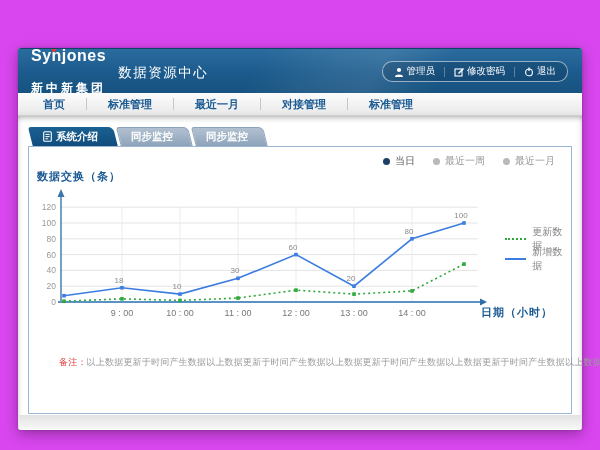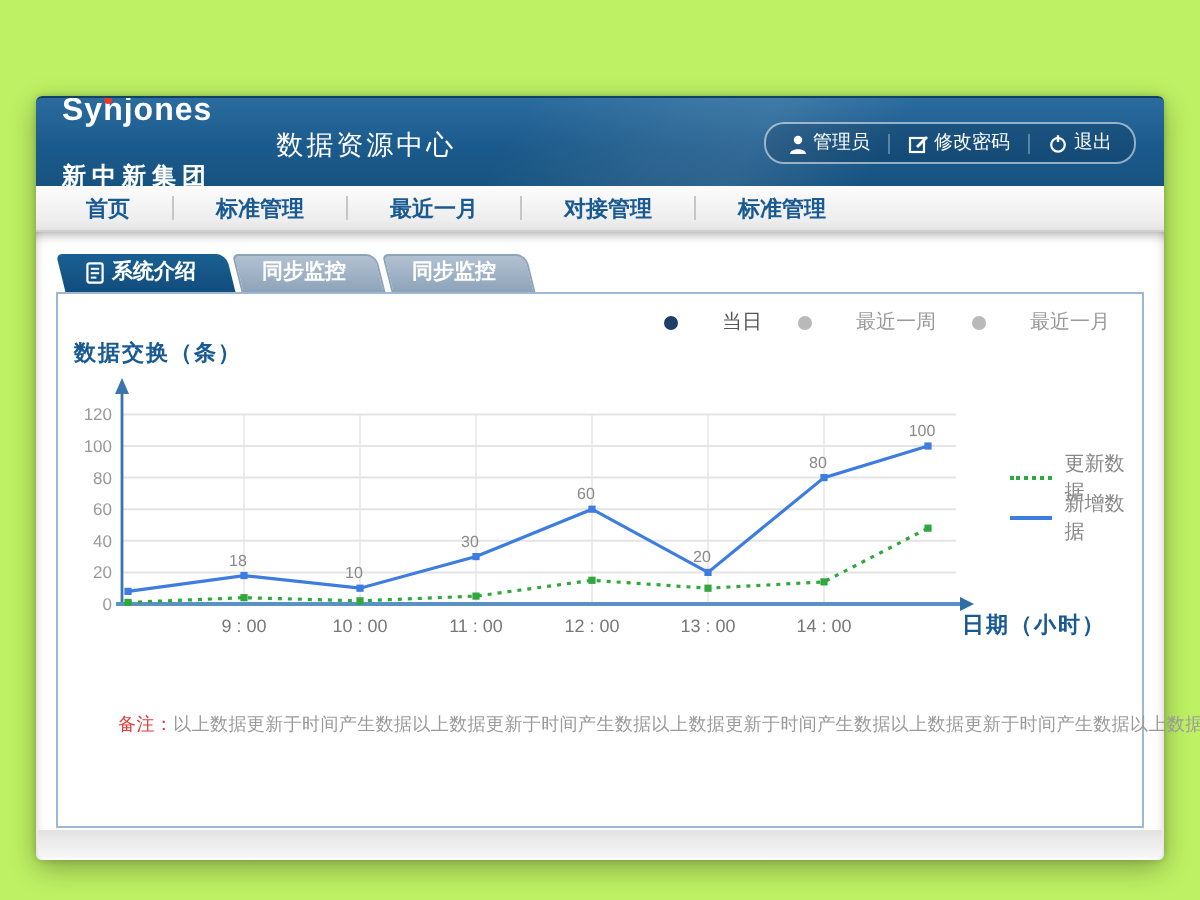--- a/index.html
+++ b/index.html
@@ -1,32 +1,32 @@
 <!DOCTYPE html>
 <html><head>
 <meta charset="utf-8">
 <style>
   html,body{margin:0;padding:0;background:#fff;}
-  .stage{position:relative;width:600px;height:450px;background:#bef264;overflow:hidden;
+  .stage{position:relative;width:600px;height:450px;background:#d946ef;overflow:hidden;
          font-family:"Liberation Sans","DejaVu Sans",sans-serif;}
   
   .panel{position:absolute;left:18px;top:48px;width:564px;height:382px;background:#fff;
          border-radius:3px;box-shadow:0 4px 14px rgba(0,0,0,.32),0 0 3px rgba(0,0,0,.18);}
   
   .hdr{position:absolute;top:0;left:0;right:0;height:44px;border-radius:3px 3px 0 0;
        background:linear-gradient(180deg,#2b6c9e 0%,#1b5a8c 55%,#175380 100%);
        border-top:1px solid #0f4265;overflow:hidden;display:flex;align-items:center;}
   .hdr::after{content:"";position:absolute;left:42%;top:-30px;width:40%;height:220%;
        background:linear-gradient(90deg,rgba(255,255,255,0) 0%,rgba(255,255,255,.08) 35%,rgba(255,255,255,.10) 55%,rgba(255,255,255,0) 85%);
        transform:skewX(-32deg);pointer-events:none;}
   .logo{margin-left:13px;color:#fff;line-height:1;position:relative;}
   .logo-en{font-size:16px;font-weight:bold;letter-spacing:.5px;position:relative;}
   .logo-dot{position:absolute;left:21px;top:0;width:4px;height:4px;border-radius:50%;background:#e8392e;}
   .logo-cn{font-size:12px;font-weight:bold;letter-spacing:3px;margin-top:18px;}
-  .app-title{color:#fff;font-size:13.5px;letter-spacing:1.5px;margin-left:32px;margin-top:4px;}
+  .app-title{color:#fff;font-size:13.5px;letter-spacing:1.5px;margin-left:12px;margin-top:4px;}
   .user-pill{position:absolute;right:14px;top:12px;height:19px;display:flex;align-items:center;
        padding:0 11px;gap:9px;border:1px solid rgba(255,255,255,.55);border-radius:10px;
        background:rgba(8,40,66,.25);color:#fff;font-size:9.5px;}
   .u-item{display:flex;align-items:center;gap:3px;cursor:pointer;white-space:nowrap;}
   .u-sep{width:1px;height:10px;background:rgba(255,255,255,.3);}
   .u-ic{display:inline-block;width:10px;height:10px;}
   
   .nav{position:absolute;top:45px;left:0;right:0;height:22px;display:flex;align-items:center;
        background:linear-gradient(180deg,#fcfcfc 0%,#ededed 80%,#e3e3e3 100%);
        border-bottom:1px solid #cfcfcf;padding-left:4px;}
@@ -45,21 +45,21 @@
   .tab.active::before{background:linear-gradient(180deg,#1a6092,#114d7d);}
   .tab.inactive::before{background:linear-gradient(180deg,#b2c1d1,#8fa5bb);border:1px solid #8da3b9;}
   .tab-ic{display:inline-block;width:9px;height:11px;}
   
   .chart-box{position:absolute;left:10px;right:10px;top:30px;bottom:16px;background:#fff;
        border:1px solid #9cb8d4;z-index:2;}
   .footer-band{position:absolute;left:1px;right:1px;bottom:1px;height:14px;
        background:linear-gradient(180deg,#e2e2e2,#f7f7f7);border-radius:0 0 3px 3px;}
   
   .radios{position:absolute;right:16px;top:7px;display:flex;gap:18px;align-items:center;font-size:10px;color:#999;}
-  .radio{display:flex;align-items:center;gap:22px;cursor:pointer;}
+  .radio{display:flex;align-items:center;gap:5px;cursor:pointer;}
   .dot{width:7px;height:7px;border-radius:50%;background:#b9b9b9;}
   .radio.sel .dot{background:#1d3f66;}
   .radio.sel{color:#555;}
   
   .ylabel{position:absolute;left:8px;top:22px;color:#1a5a92;font-size:11px;font-weight:bold;letter-spacing:1px;}
   .xlabel{position:absolute;left:452px;top:158px;color:#1a5a92;font-size:11px;font-weight:bold;letter-spacing:1px;}
   #chart{position:absolute;left:4px;top:38px;}
   
   .legend{position:absolute;left:476px;top:82px;font-size:10px;color:#888;}
   .legend-row{display:flex;align-items:center;gap:6px;height:20px;}

